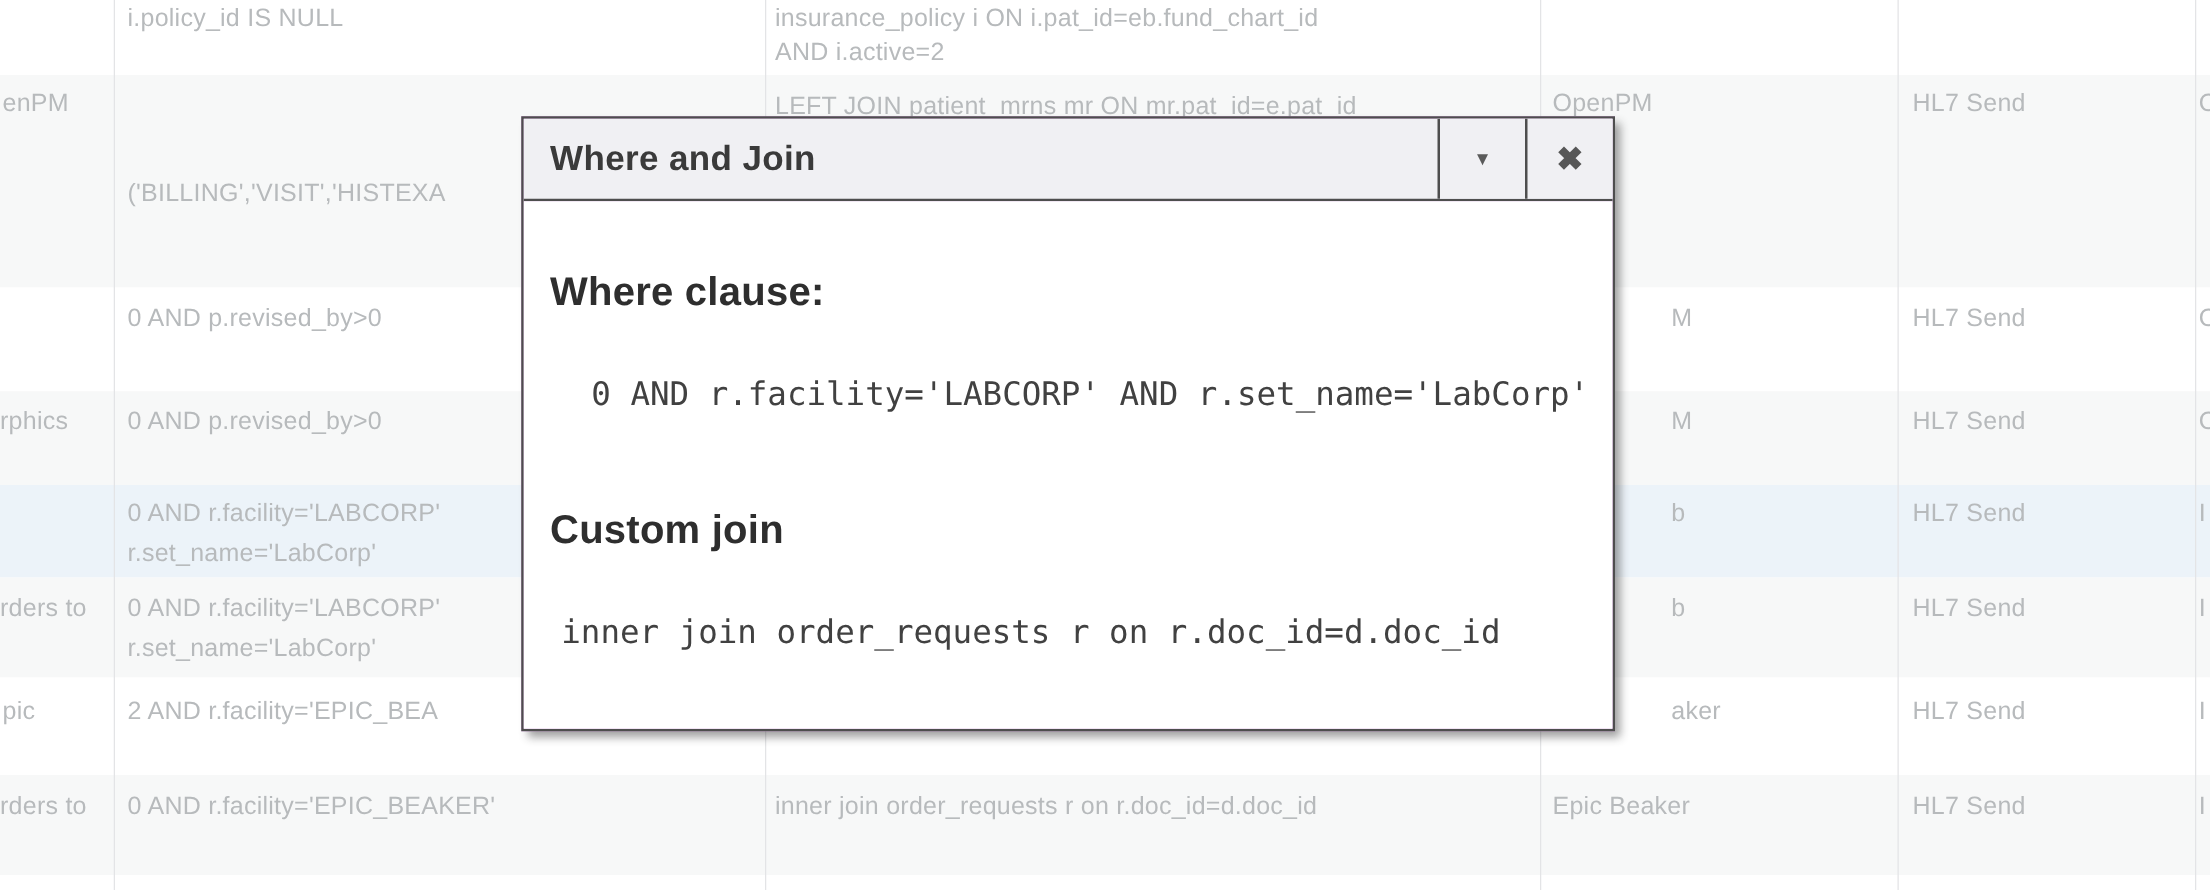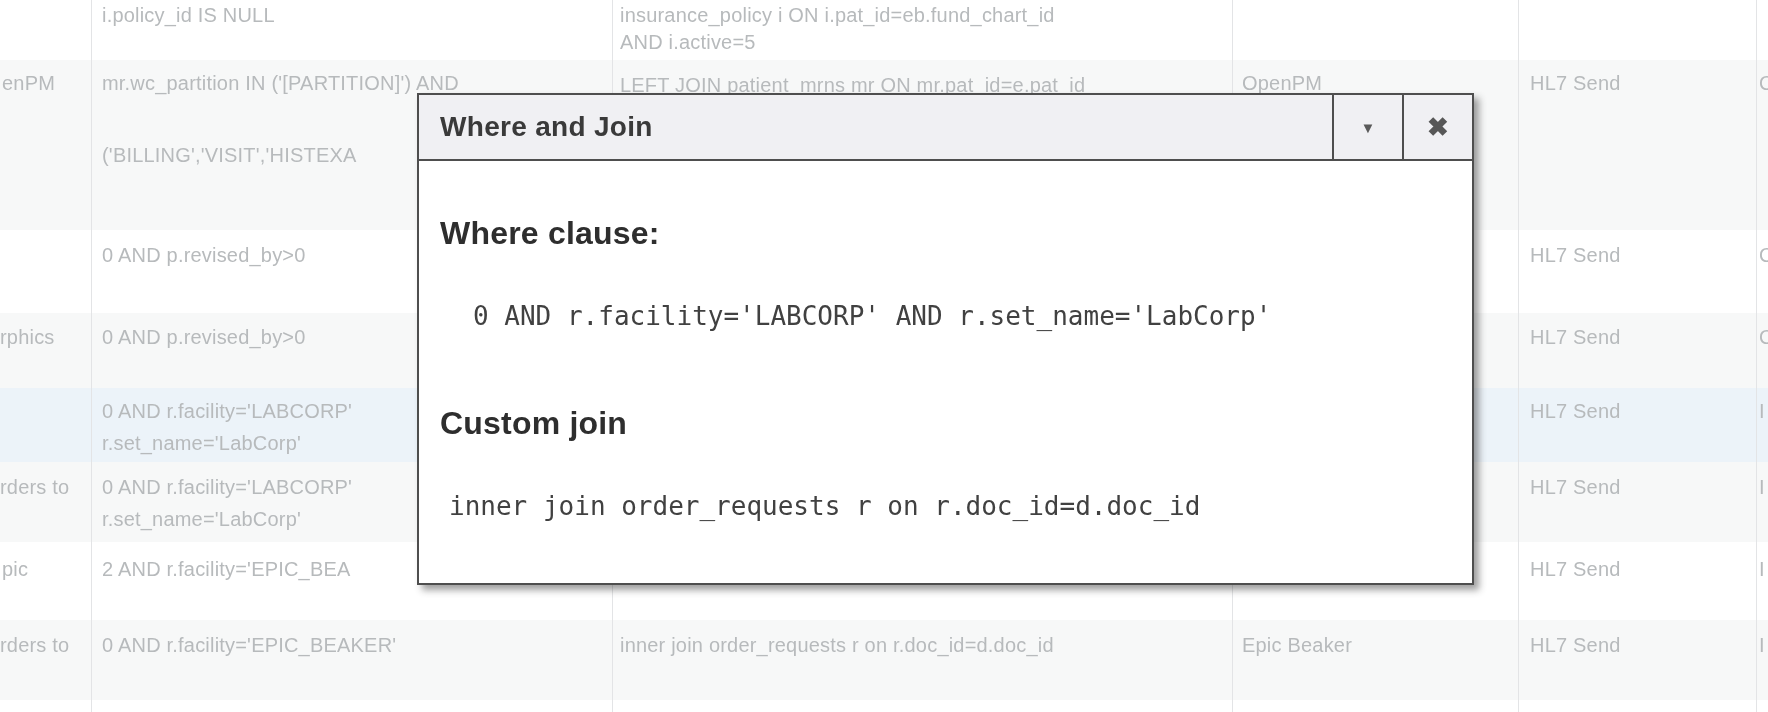--- a/index.html
+++ b/index.html
@@ -13,21 +13,21 @@
   .band-white{background:#ffffff;}
   .band-gray{background:#f7f8f8;}
   .band-selected{background:#ecf3f9;}
   .col-divider{position:absolute;top:0;bottom:0;width:1px;background:#e3e4e6;}
   .cell{
     position:absolute;font-size:20px;line-height:30px;color:#b7babc;
     white-space:pre;letter-spacing:0.2px;
   }
   
   #dialog{
-    position:absolute;left:417px;top:93px;width:1057px;height:492px;
+    position:absolute;left:417px;top:93px;width:875px;height:492px;
     background:#f0abfc;border:2px solid #4e4e4e;box-sizing:border-box;
     box-shadow:5px 5px 7px rgba(40,40,40,0.45);
   }
   #dialog-titlebar{
     position:absolute;left:0;top:0;right:0;height:66px;
     background:#f0f0f3;border-bottom:2px solid #4e4e4e;
     display:flex;align-items:center;box-sizing:border-box;
   }
   #dialog-title{
     font-size:28px;font-weight:bold;color:#3a3a3a;margin-left:21px;
@@ -70,24 +70,23 @@
   <div class="row-band band-white" style="top:700px;height:12px"></div>
 
   <div class="col-divider" style="left:91px"></div>
   <div class="col-divider" style="left:612px"></div>
   <div class="col-divider" style="left:1232px"></div>
   <div class="col-divider" style="left:1518px"></div>
   <div class="col-divider" style="left:1756px"></div>
 
   <span class="cell" style="left:102px;top:0">i.policy_id IS NULL</span>
   <span class="cell" style="left:620px;top:0">insurance_policy i ON i.pat_id=eb.fund_chart_id</span>
-  <span class="cell" style="left:620px;top:27px">AND i.active=5</span>
+  <span class="cell" style="left:620px;top:27px">AND i.active=2</span>
 
   <span class="cell" style="left:2px;top:68px">enPM</span>
-  <span class="cell" style="left:102px;top:68px">mr.wc_partition IN ('[PARTITION]') AND</span>
   <span class="cell" style="left:620px;top:70px">LEFT JOIN patient_mrns mr ON mr.pat_id=e.pat_id</span>
   <span class="cell" style="left:102px;top:140px">('BILLING','VISIT','HISTEXA</span>
   <span class="cell" style="left:1242px;top:68px">OpenPM</span>
   <span class="cell" style="left:1530px;top:68px">HL7 Send</span>
   <span class="cell" style="left:1759px;top:68px">O</span>
 
   <span class="cell" style="left:102px;top:240px">0 AND p.revised_by&gt;0</span>
   <span class="cell" style="left:1337px;top:240px">M</span>
   <span class="cell" style="left:1530px;top:240px">HL7 Send</span>
   <span class="cell" style="left:1759px;top:240px">O</span>

